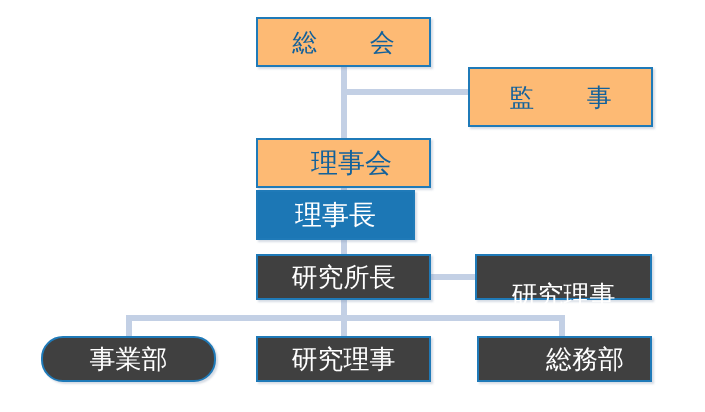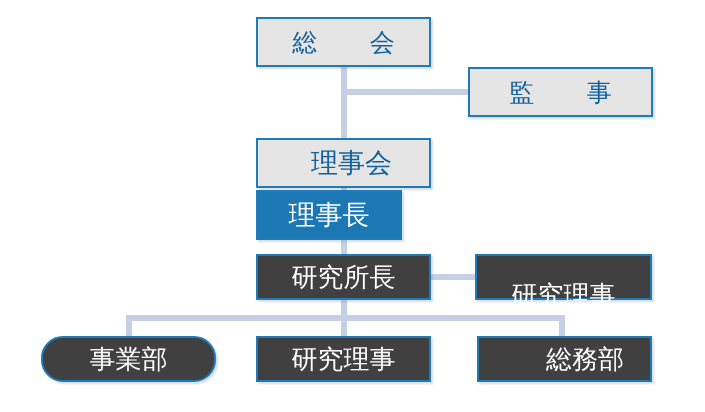--- a/index.html
+++ b/index.html
@@ -34,21 +34,21 @@
     z-index: 5;
   }
   .node .label {
     white-space: nowrap;
     line-height: 1;
     font-weight: 400;
   }
 
   
   .style-light {
-    background: #e5e5e5;
+    background: #fdba74;
   }
   .style-light .label {
     color: #12619b;
   }
 
   
   .style-dark {
     background: #1c77b5;
   }
   .style-dark .label {
@@ -89,29 +89,29 @@
   <div class="conn" style="left:126px; top:315px; width:439px; height:6px;"></div>
 
   <div class="conn" style="left:126px; top:315px; width:6px; height:21px;"></div>
 
   <div class="conn" style="left:559px; top:315px; width:6px; height:21px;"></div>
 
   <div class="node style-light" style="left:256px; top:17px; width:175px; height:50px;">
     <span class="label spaced" style="font-size:25px;">総　会</span>
   </div>
 
-  <div class="node style-light" style="left:468px; top:67px; width:185px; height:50px;align-items:center;">
+  <div class="node style-light" style="left:468px; top:67px; width:185px; height:60px;align-items:center;">
     <span class="label spaced" style="font-size:25px;">監　事</span>
   </div>
 
   <div class="node style-light" style="left:256px; top:138px; width:175px; height:50px;padding-left:16px;">
     <span class="label" style="font-size:27px;">理事会</span>
   </div>
 
-  <div class="node style-dark" style="left:256px; top:190px; width:146px; height:50px;">
+  <div class="node style-dark" style="left:256px; top:190px; width:159px; height:50px;">
     <span class="label" style="font-size:27px;">理事長</span>
   </div>
 
   <div class="node style-medium" style="left:256px; top:254px; width:175px; height:46px;">
     <span class="label" style="font-size:26px;">研究所長</span>
   </div>
 
   <div class="node style-medium" style="left:475px; top:254px; width:177px; height:46px;">
     <span class="label" style="font-size:26px;margin-top:36px;">研究理事</span>
   </div>

